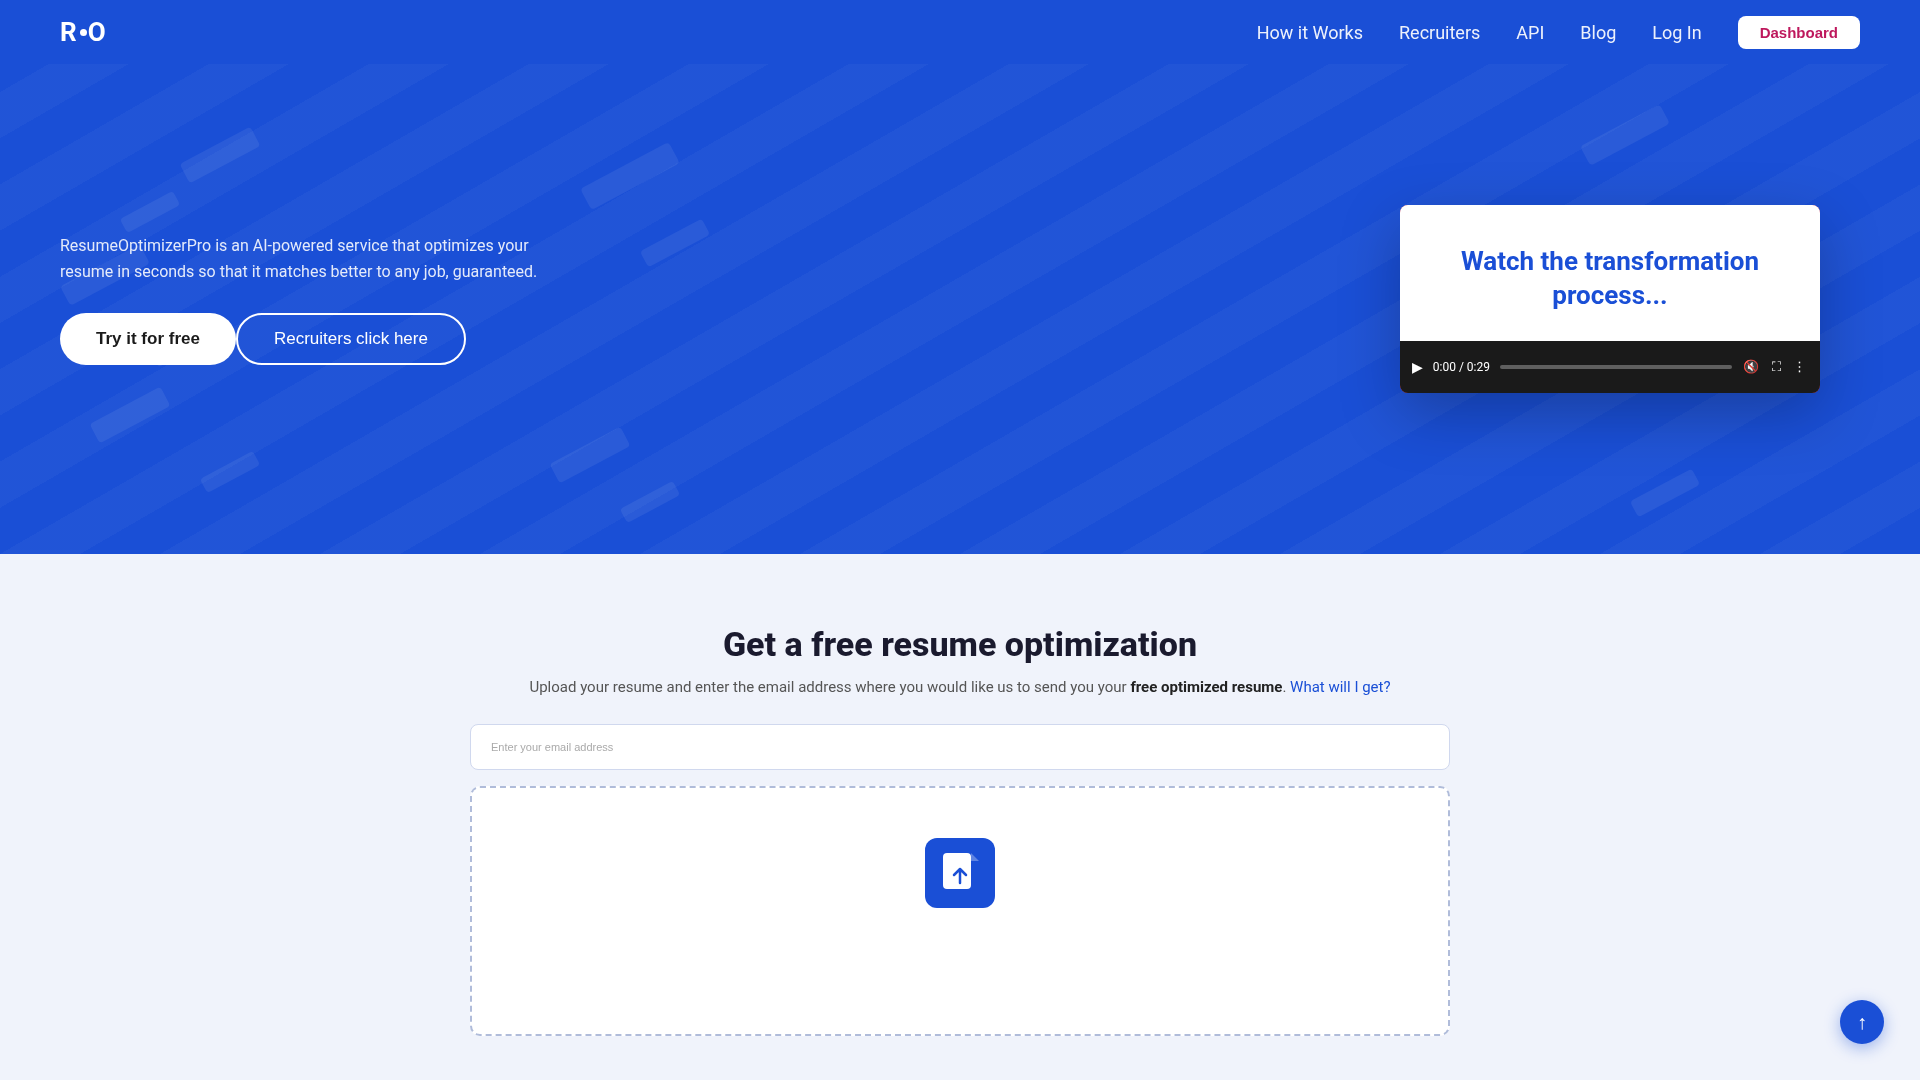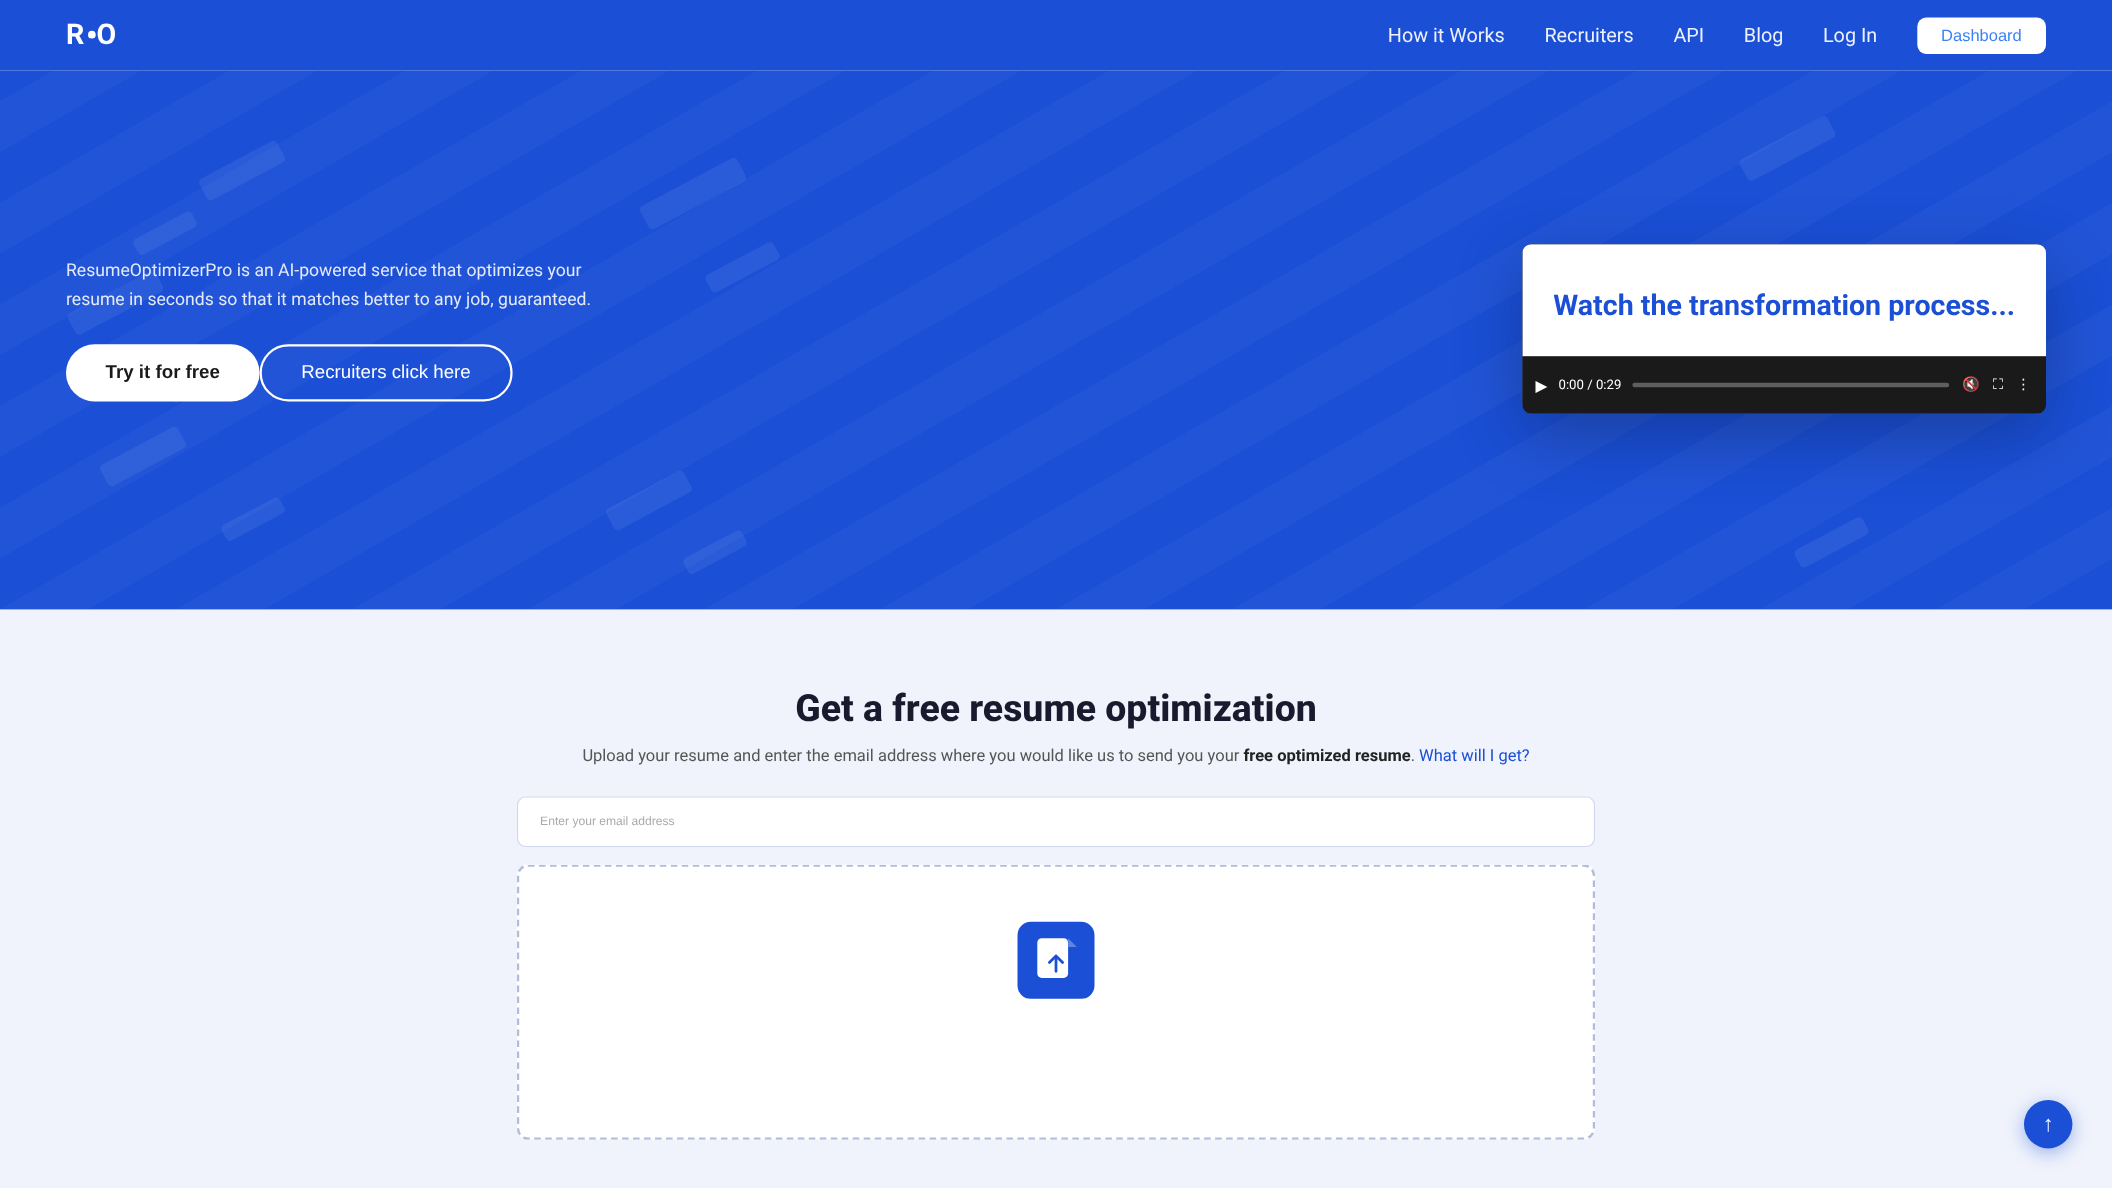--- a/index.html
+++ b/index.html
@@ -38,26 +38,26 @@
     }
     .nav-link {
       color: white;
       text-decoration: none;
       font-size: 18px;
       font-weight: 400;
       opacity: 0.92;
     }
     .dashboard-btn {
       background: white;
-      color: #3b82f6;
+      color: #be185d;
       border: none;
       border-radius: 8px;
       padding: 8px 22px;
       font-size: 15px;
-      font-weight: 400;
+      font-weight: 700;
       cursor: pointer;
     }
 
     
     .hero {
       background: #1a4fd6;
       min-height: 490px;
       display: flex;
       align-items: center;
       padding: 60px 60px 80px;
@@ -138,25 +138,25 @@
     }
 
     
     .hero-right {
       flex: 0 0 460px;
       margin-left: auto;
       position: relative;
       z-index: 2;
     }
     .video-card {
-      background: #404040;
+      background: #ef4444;
       border-radius: 8px;
       overflow: hidden;
       box-shadow: 0 20px 60px rgba(0,0,0,0.25);
-      width: 476px;
+      width: 420px;
     }
     .video-content {
       background: white;
       padding: 40px 20px 20px;
       text-align: center;
     }
     .video-watch-text {
       color: #1a4fd6;
       font-size: 26px;
       font-weight: 700;

